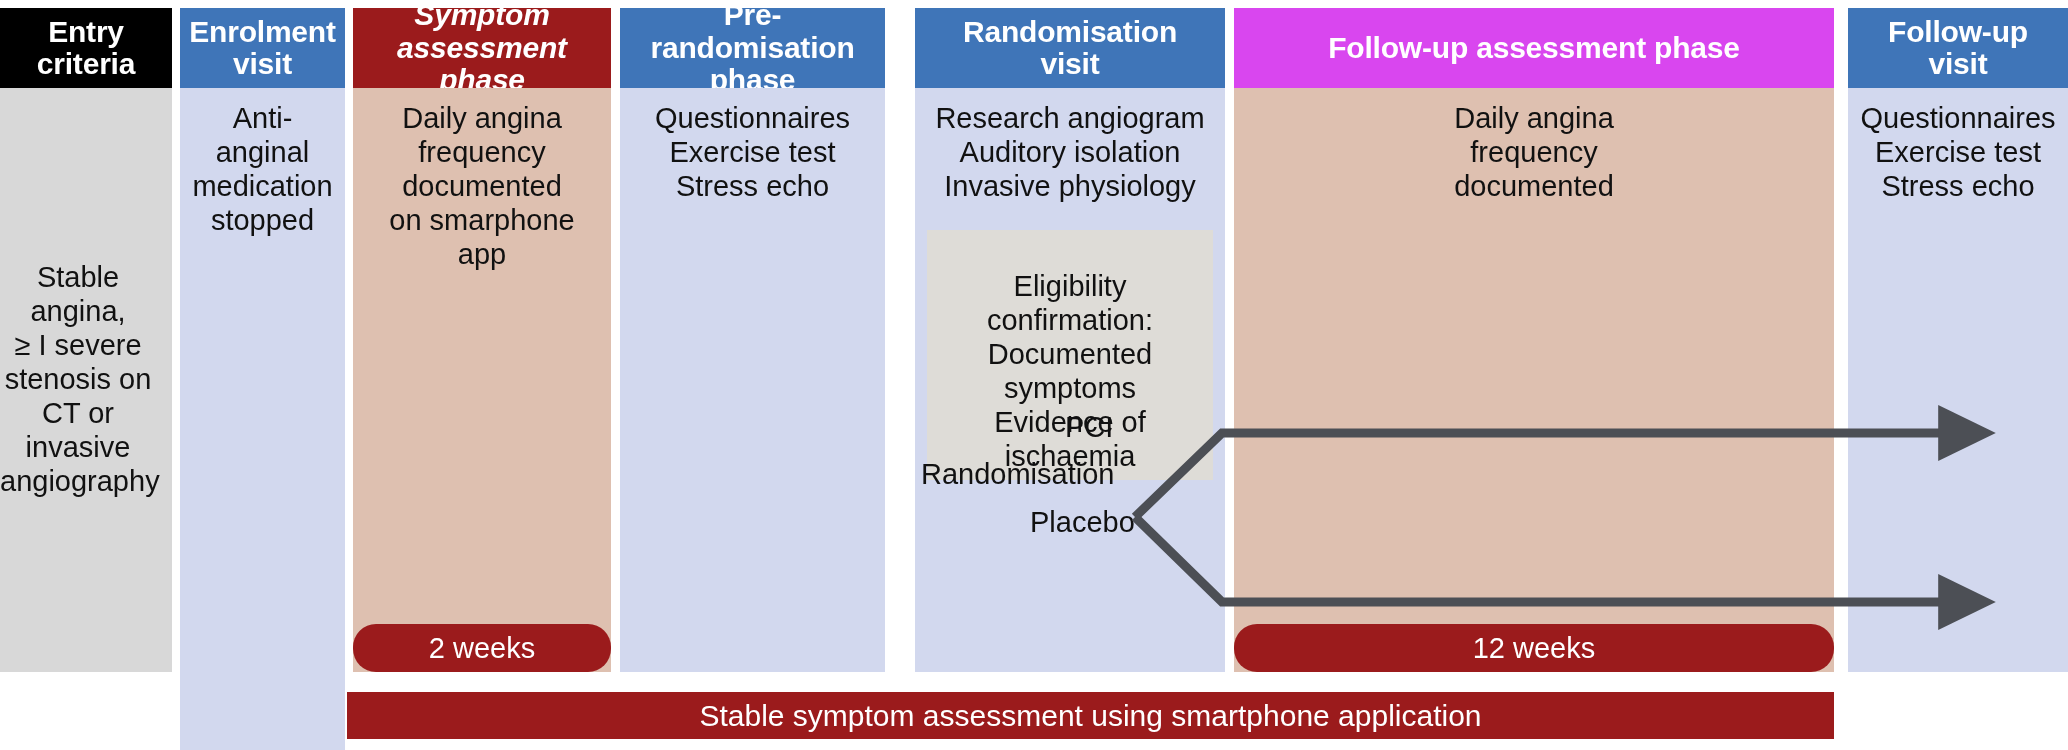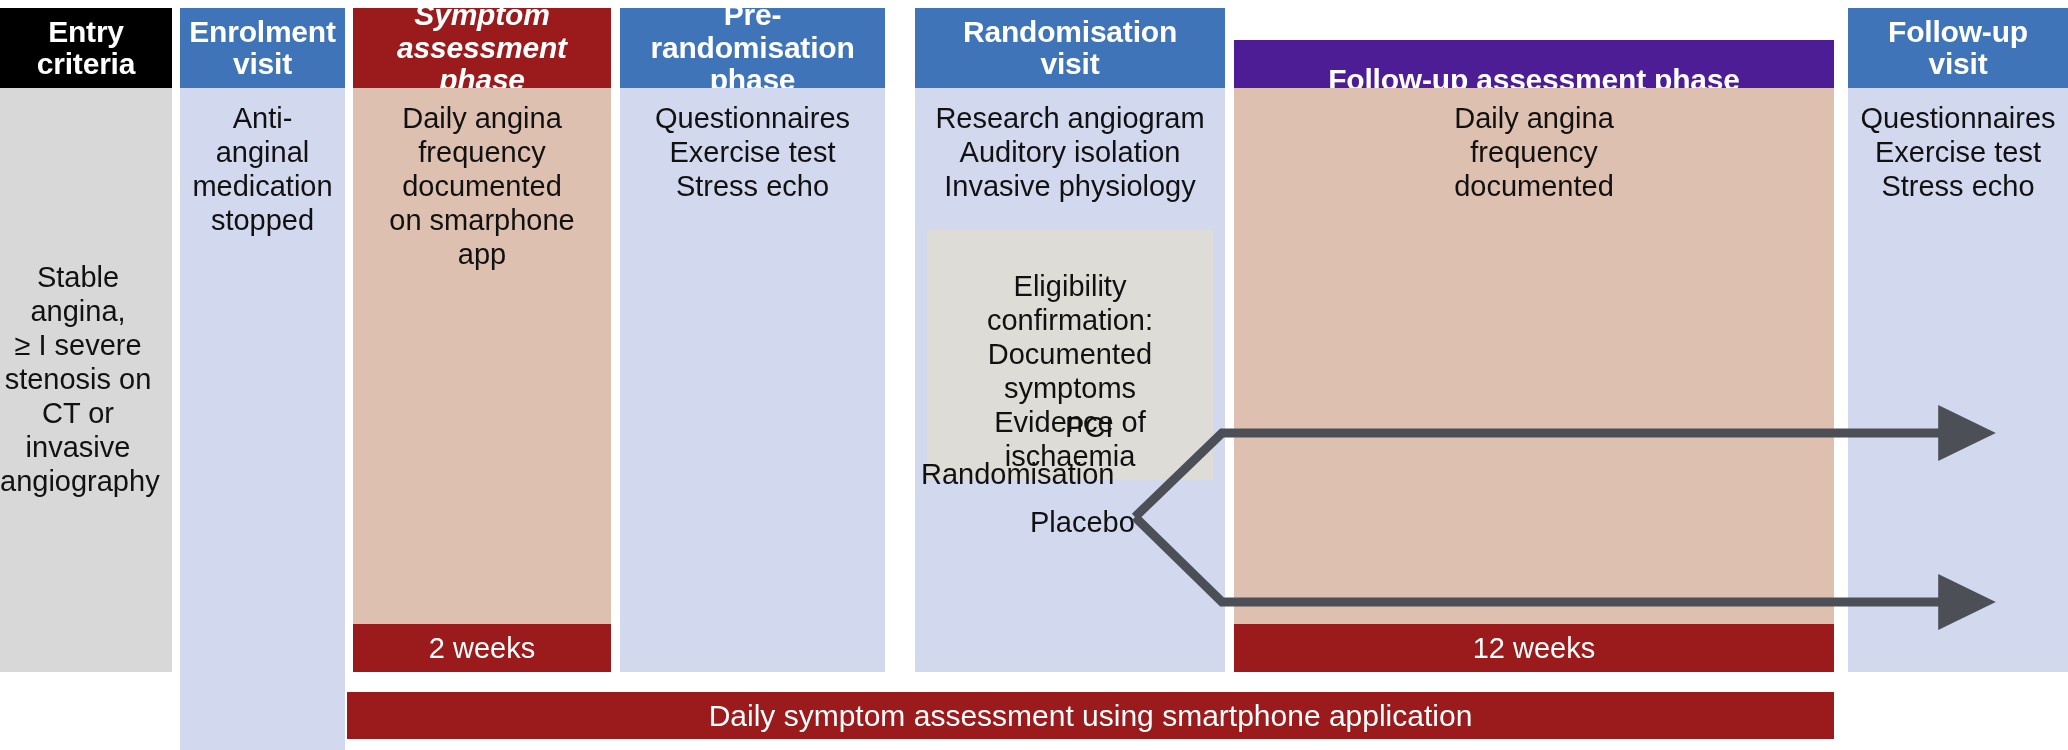--- a/index.html
+++ b/index.html
@@ -78,20 +78,21 @@
   }
   .weeks-bar{
     position:absolute;
     background:#9b1b1c;
     color:#ffffff;
     font-size:29px;
     display:flex;
     align-items:center;
     justify-content:center;
     box-sizing:border-box;
+    border-radius:23px;
   }
   .footer-bar{
     position:absolute;
     background:#9b1b1c;
     color:#ffffff;
     font-size:30px;
     display:flex;
     align-items:center;
     justify-content:center;
     box-sizing:border-box;
@@ -187,21 +188,21 @@
       <div class="free-label" style="left:6px; top:370px;">
         <span>Randomisation</span>
       </div>
       <div class="free-label" style="left:115px; top:418px;">
         <span>Placebo</span>
       </div>
     </div>
   </div>
 
   <div class="col" style="left:1234px; top:8px; width:600px; height:664px;">
-    <div class="col-header" style="background:#4c1d95;margin-top:32px;">
+    <div class="col-header" style="background:#d946ef;">
       <span class="body-lines">Follow-up assessment phase</span>
     </div>
     <div class="col-body" style="background:#dec0b0;">
       <div class="body-lines">Daily angina
 frequency
 documented</div>
     </div>
     <div class="weeks-bar" style="left:0px; right:0px; bottom:0px; height:48px;">
       <span>12 weeks</span>
     </div>
@@ -223,16 +224,16 @@
     <defs>
       <marker id="ah" markerWidth="7" markerHeight="7" refX="2.2" refY="3.5" orient="auto" markerUnits="strokeWidth">
         <path d="M0,0.4 L6.4,3.5 L0,6.6 z" fill="#4c4f55"></path>
       </marker>
     </defs>
     <path d="M1135,517 L1222,433 L1958,433" fill="none" stroke="#4c4f55" stroke-width="9" stroke-linejoin="miter" stroke-linecap="butt" marker-end="url(#ah)"></path>
     <path d="M1135,517 L1222,602 L1958,602" fill="none" stroke="#4c4f55" stroke-width="9" stroke-linejoin="miter" stroke-linecap="butt" marker-end="url(#ah)"></path>
   </svg>
 
   <div class="footer-bar" style="left:347px; top:692px; width:1487px; height:47px;">
-    <span>Daily symptom assessment using smartphone application</span>
+    <span>Stable symptom assessment using smartphone application</span>
   </div>
 
 </div>
 
 </body></html>

